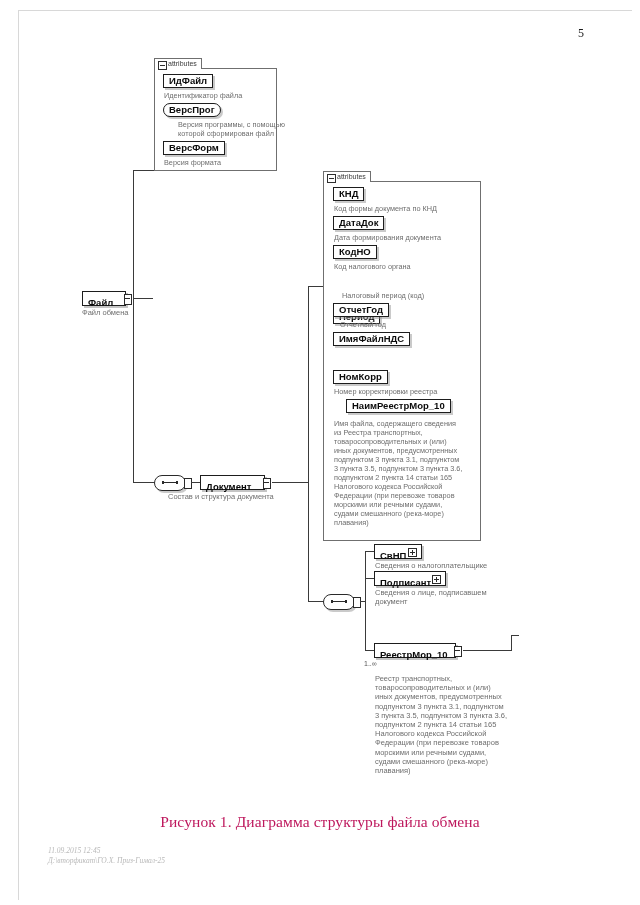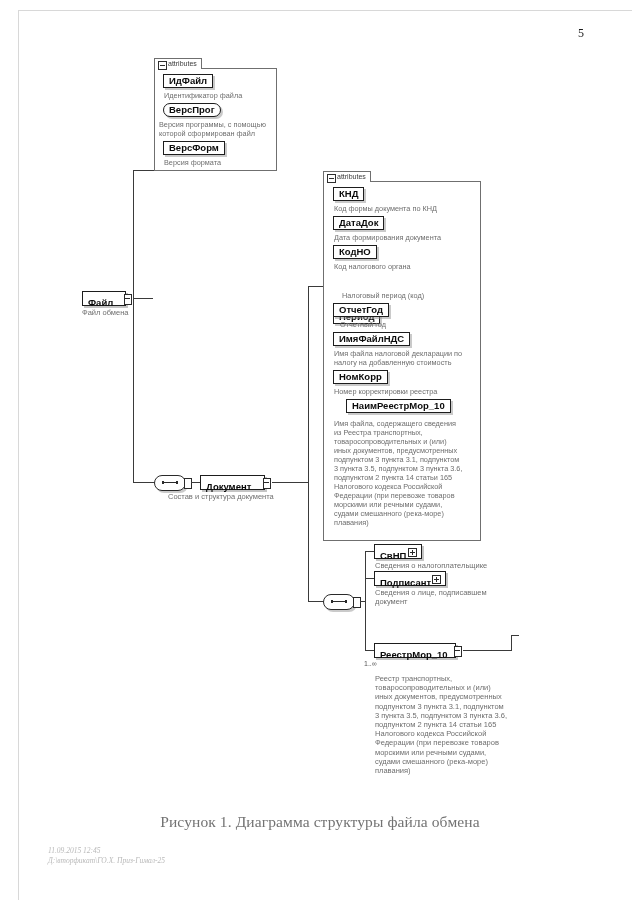--- a/index.html
+++ b/index.html
@@ -39,21 +39,21 @@
   }
 
   .caption {
     position: absolute;
     top: 813px;
     left: 0;
     width: 640px;
     text-align: center;
     font-family: "Liberation Serif", serif;
     font-size: 15.5px;
-    color: #737373;
+    color: #be185d;
     letter-spacing: 0.1px;
   }
 
   .footer {
     position: absolute;
     left: 48px;
     top: 846px;
     font-family: "Liberation Serif", serif;
     font-style: italic;
     font-size: 7.5px;
@@ -286,21 +286,21 @@
       </div>
 
       <div class="attr-item" style="left:8px; top:5px;">
         <span>ИдФайл</span>
       </div>
       <div class="attr-desc" style="left:9px; top:22px; width:112px;">Идентификатор файла</div>
 
       <div class="attr-item" style="left:8px; top:34px;border-radius:7px;">
         <span>ВерсПрог</span>
       </div>
-      <div class="attr-desc" style="left:4px; top:51px; width:114px;">Версия программы, с помощью
+      <div class="attr-desc" style="left:23px; top:51px; width:114px;">Версия программы, с помощью
 которой сформирован файл</div>
 
       <div class="attr-item" style="left:8px; top:72px;">
         <span>ВерсФорм</span>
       </div>
       <div class="attr-desc" style="left:9px; top:89px; width:112px;">Версия формата</div>
     </div>
 
     <div class="seq" style="left:154px; top:475px;">
       <span class="dots"></span>
@@ -349,22 +349,20 @@
       <div class="attr-desc" style="left:10px; top:109px; width:146px;padding-left:8px;">Налоговый период (код)</div>
 
       <div class="attr-item" style="left:9px; top:121px;">
         <span>ОтчетГод</span>
       </div>
       <div class="attr-desc" style="left:16px; top:138px; width:146px;">Отчетный год</div>
 
       <div class="attr-item" style="left:9px; top:150px;">
         <span>ИмяФайлНДС</span>
       </div>
-      <div class="attr-desc" style="left:10px; top:167px; width:146px;">Имя файла налоговой декларации по
-налогу на добавленную стоимость</div>
 
       <div class="attr-item" style="left:9px; top:188px;">
         <span>НомКорр</span>
       </div>
       <div class="attr-desc" style="left:10px; top:205px; width:146px;">Номер корректировки реестра</div>
 
       <div class="attr-item" style="left:22px; top:217px;">
         <span>НаимРеестрМор_10</span>
       </div>
       <div class="attr-desc" style="left:10px; top:237px; width:148px;">Имя файла, содержащего сведения

